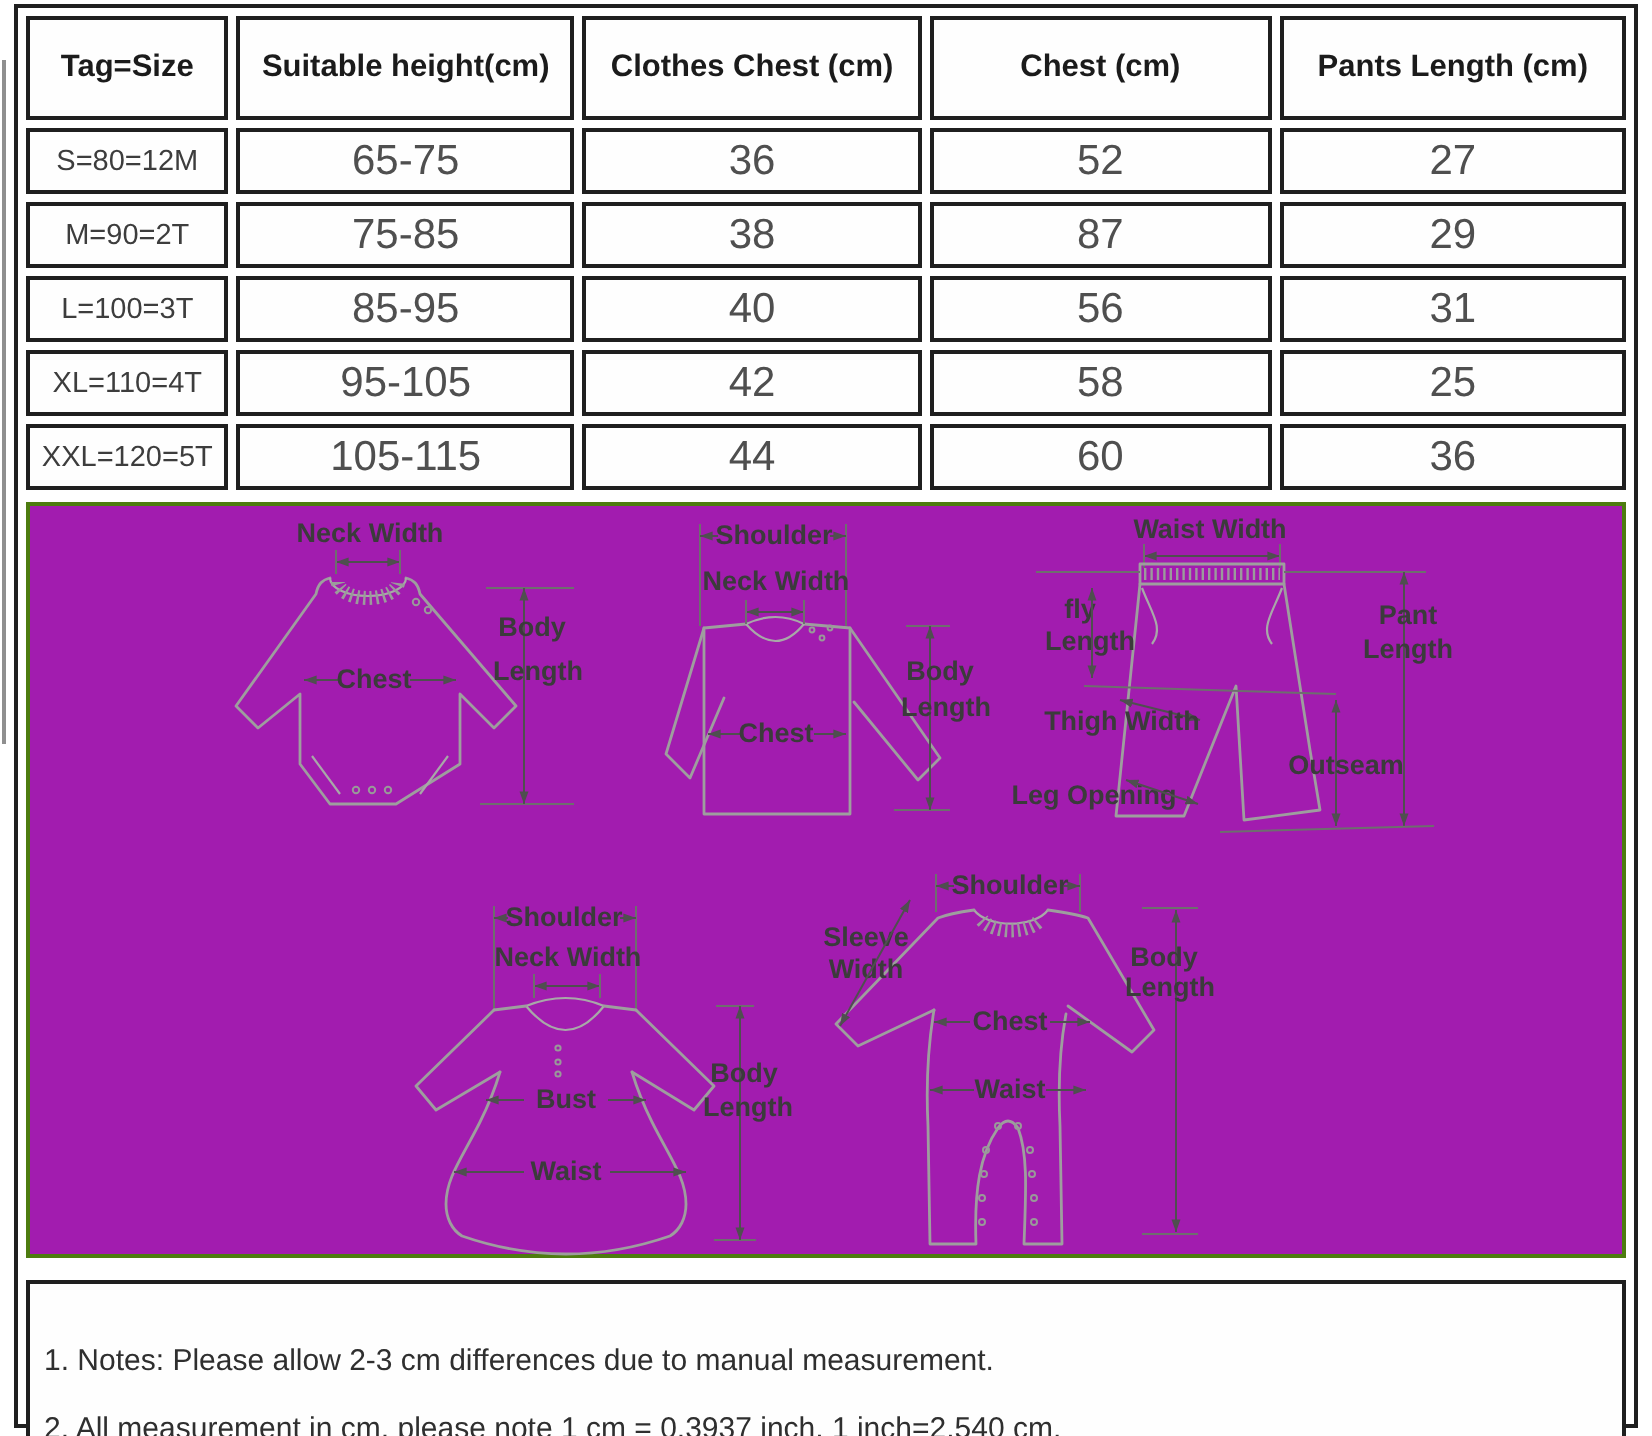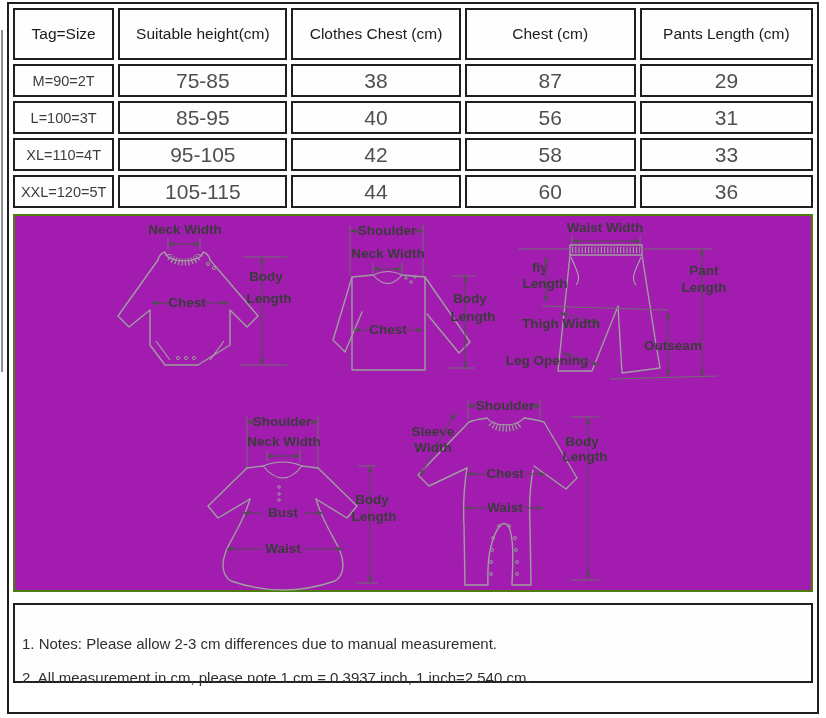--- a/index.html
+++ b/index.html
@@ -3,21 +3,21 @@
 <meta charset="utf-8">
 <style>
   html,body{margin:0;padding:0;width:826px;height:718px;background:#fff;overflow:hidden;
     font-family:"Liberation Sans",sans-serif;}
   #stage{position:relative;width:826px;height:718px;background:#fff;}
   #edge-line{position:absolute;left:1px;top:30px;width:2px;height:342px;background:#8f8f8f;}
   #wrapper{position:absolute;left:7px;top:2px;width:812px;height:712px;
     border:2px solid #1f1f1f;box-sizing:border-box;background:#fff;}
   table.size-table{border-collapse:separate;border-spacing:4px;width:100%;table-layout:fixed;}
   .size-table th,.size-table td{border:2px solid #1f1f1f;text-align:center;vertical-align:middle;background:#fefefe;overflow:hidden;}
-  .size-table th{height:46px;font-size:15.5px;font-weight:normal;color:#1b1b1b;}
+  .size-table th{height:46px;font-size:15.5px;font-weight:bold;color:#1b1b1b;}
   .size-table td{height:27px;font-size:21px;color:#4f4f4f;}
   .size-table td.tag{font-size:14.5px;color:#3d3d3d;}
   col.c0{width:100px}col.c1{width:167px}col.c2{width:167px}col.c3{width:169px}col.c4{width:171px}
   #panel{position:relative;margin:2px 4px 0 4px;height:374px;border:2px solid #4d7c0f;background:#a21caf;font-weight:bold;}
   #panel svg{position:absolute;overflow:visible;}
   svg text{font-family:"Liberation Sans",sans-serif;font-size:13.5px;fill:#3b3b3b;text-anchor:middle;}
   .gar{fill:none;stroke:#9e9e9e;stroke-width:1.4;stroke-linejoin:round;stroke-linecap:round;}
   .thin{fill:none;stroke:#a8a8a8;stroke-width:1.1;}
   .rib{fill:none;stroke:#9b9b9b;stroke-width:7;stroke-dasharray:1.2 2;}
   .rib6{fill:none;stroke:#9b9b9b;stroke-width:6;stroke-dasharray:1.2 2;}
@@ -47,39 +47,46 @@
         </colgroup>
       <tbody>
       <tr>
         <th>Tag=Size</th>
         <th>Suitable height(cm)</th>
         <th>Clothes Chest (cm)</th>
         <th>Chest (cm)</th>
         <th>Pants Length (cm)</th>
       </tr>
       <tr>
+        <td class="tag">S=80=12M</td>
+        <td>65-75</td>
+        <td>36</td>
+        <td>52</td>
+        <td>27</td>
+      </tr>
+      <tr>
         <td class="tag">M=90=2T</td>
         <td>75-85</td>
         <td>38</td>
         <td>87</td>
         <td>29</td>
       </tr>
       <tr>
         <td class="tag">L=100=3T</td>
         <td>85-95</td>
         <td>40</td>
         <td>56</td>
         <td>31</td>
       </tr>
       <tr>
         <td class="tag">XL=110=4T</td>
         <td>95-105</td>
         <td>42</td>
         <td>58</td>
-        <td>33</td>
+        <td>25</td>
       </tr>
       <tr>
         <td class="tag">XXL=120=5T</td>
         <td>105-115</td>
         <td>44</td>
         <td>60</td>
         <td>36</td>
       </tr>
       </tbody>
     </table>

